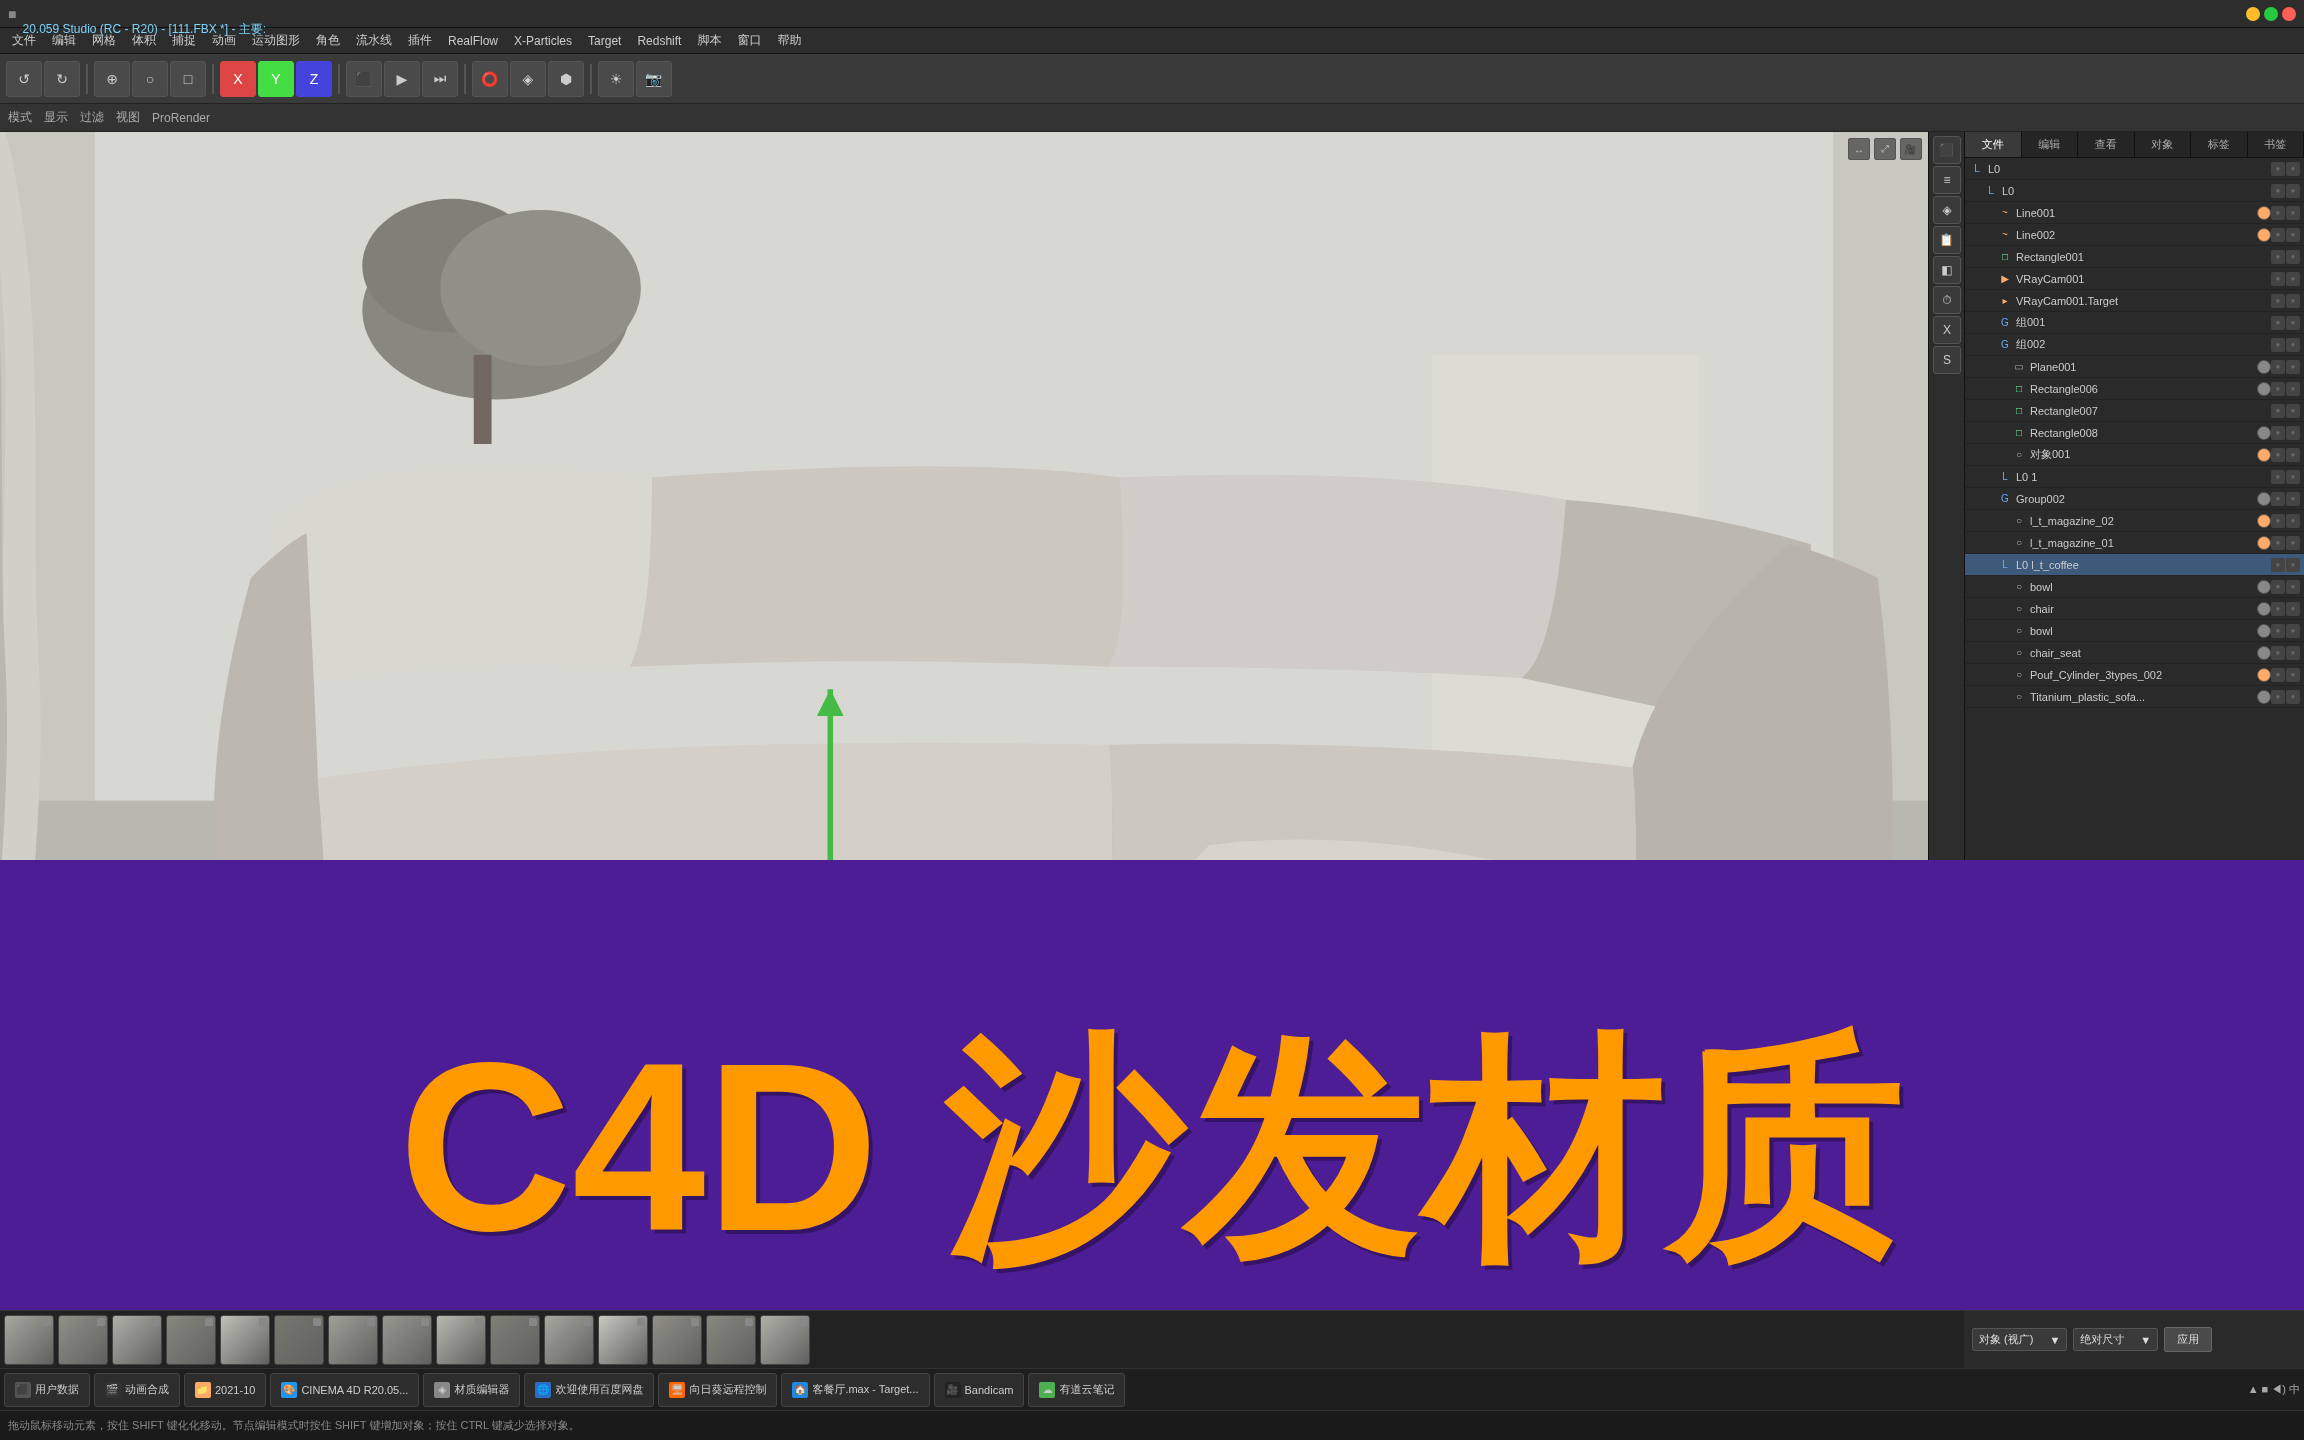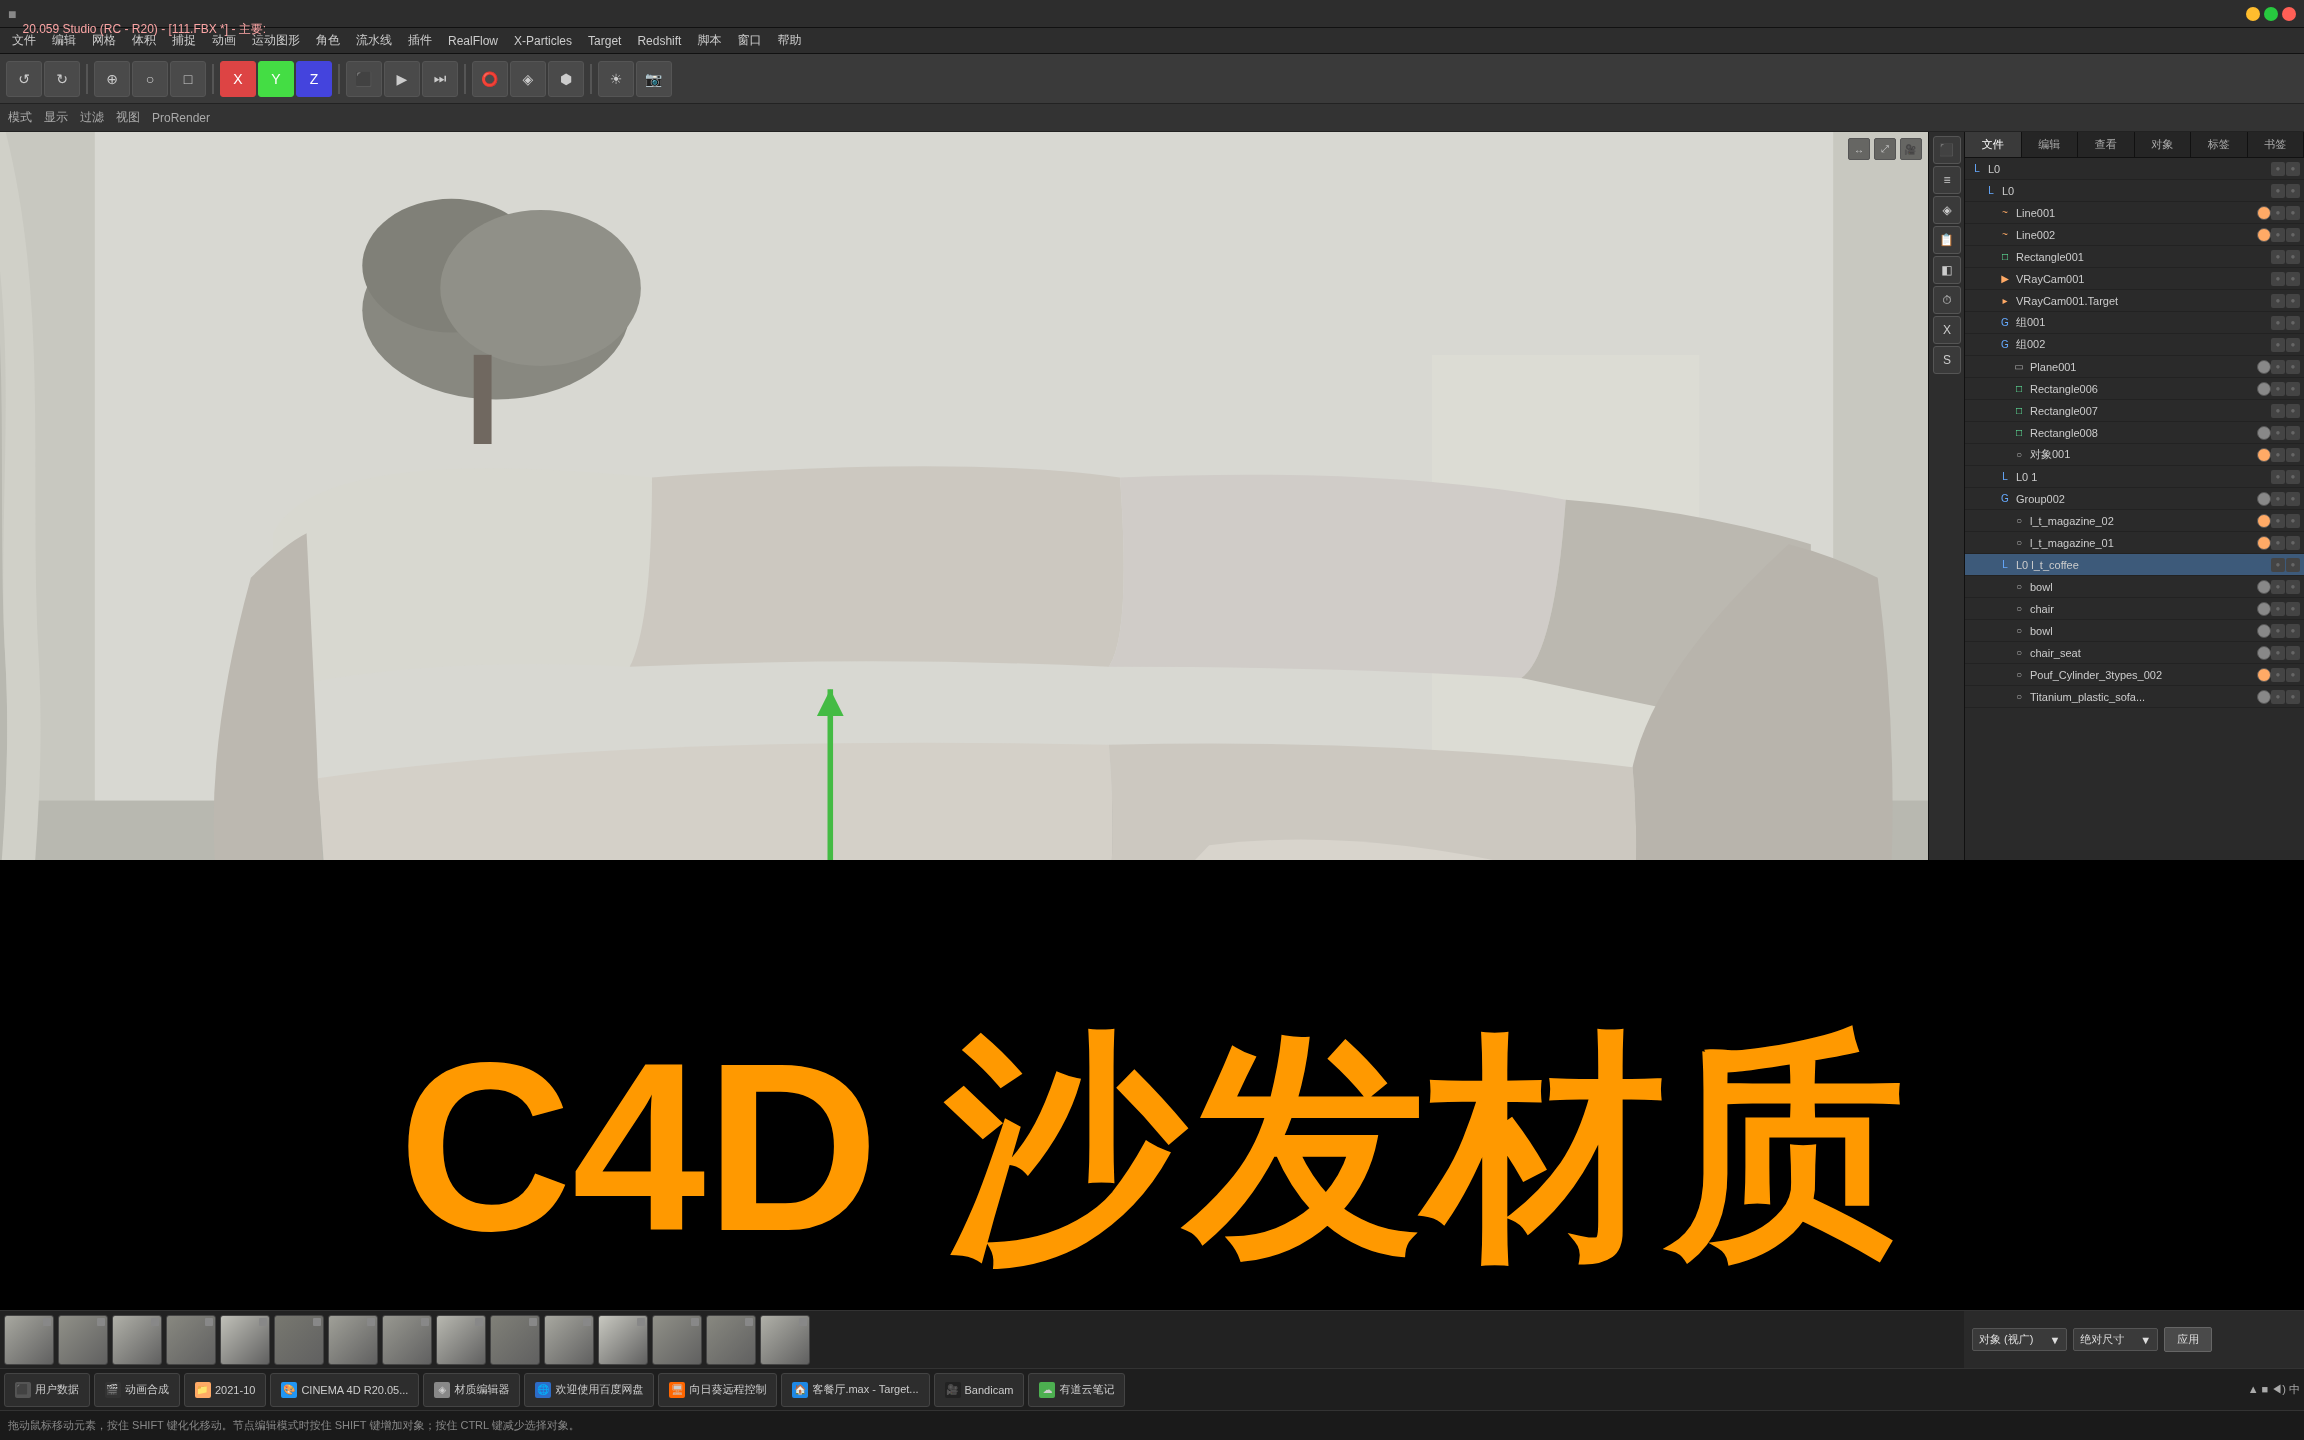--- a/index.html
+++ b/index.html
@@ -306,21 +306,21 @@
       border-bottom: 1px solid #333;
     }
 
     
     #large-text-overlay {
       position: absolute;
       bottom: 0;
       left: 0;
       width: 100%;
       height: 580px;
-      background: #000000;
+      background: #4c1d95;
       display: flex;
       align-items: center;
       justify-content: center;
       z-index: 50;
     }
     #large-text-overlay .big-text {
       font-size: 240px;
       font-weight: 900;
       color: #f90;
       letter-spacing: 0px;
@@ -479,21 +479,21 @@
     .icon-rect { color: #6fa; }
     .icon-cam { color: #fa6; }
     .icon-group { color: #6af; }
     .icon-obj { color: #aaa; }
   </style>
 </head>
 <body>
 
 <div id="titlebar">
   <span style="font-size:14px;color:#888;margin-right:6px;">■</span>
-  <span style="font-size:12px;color:#fca5a5;margin-top:32px;">20.059 Studio (RC - R20) - [111.FBX *] - 主要:</span>
+  <span style="font-size:12px;color:#7dd3fc;margin-top:32px;">20.059 Studio (RC - R20) - [111.FBX *] - 主要:</span>
   <div class="window-controls">
     <div class="win-btn minimize"></div>
     <div class="win-btn maximize"></div>
     <div class="win-btn close"></div>
   </div>
 </div>
 
 <div id="menubar">
 
 <div class="menu-item">文件</div>

